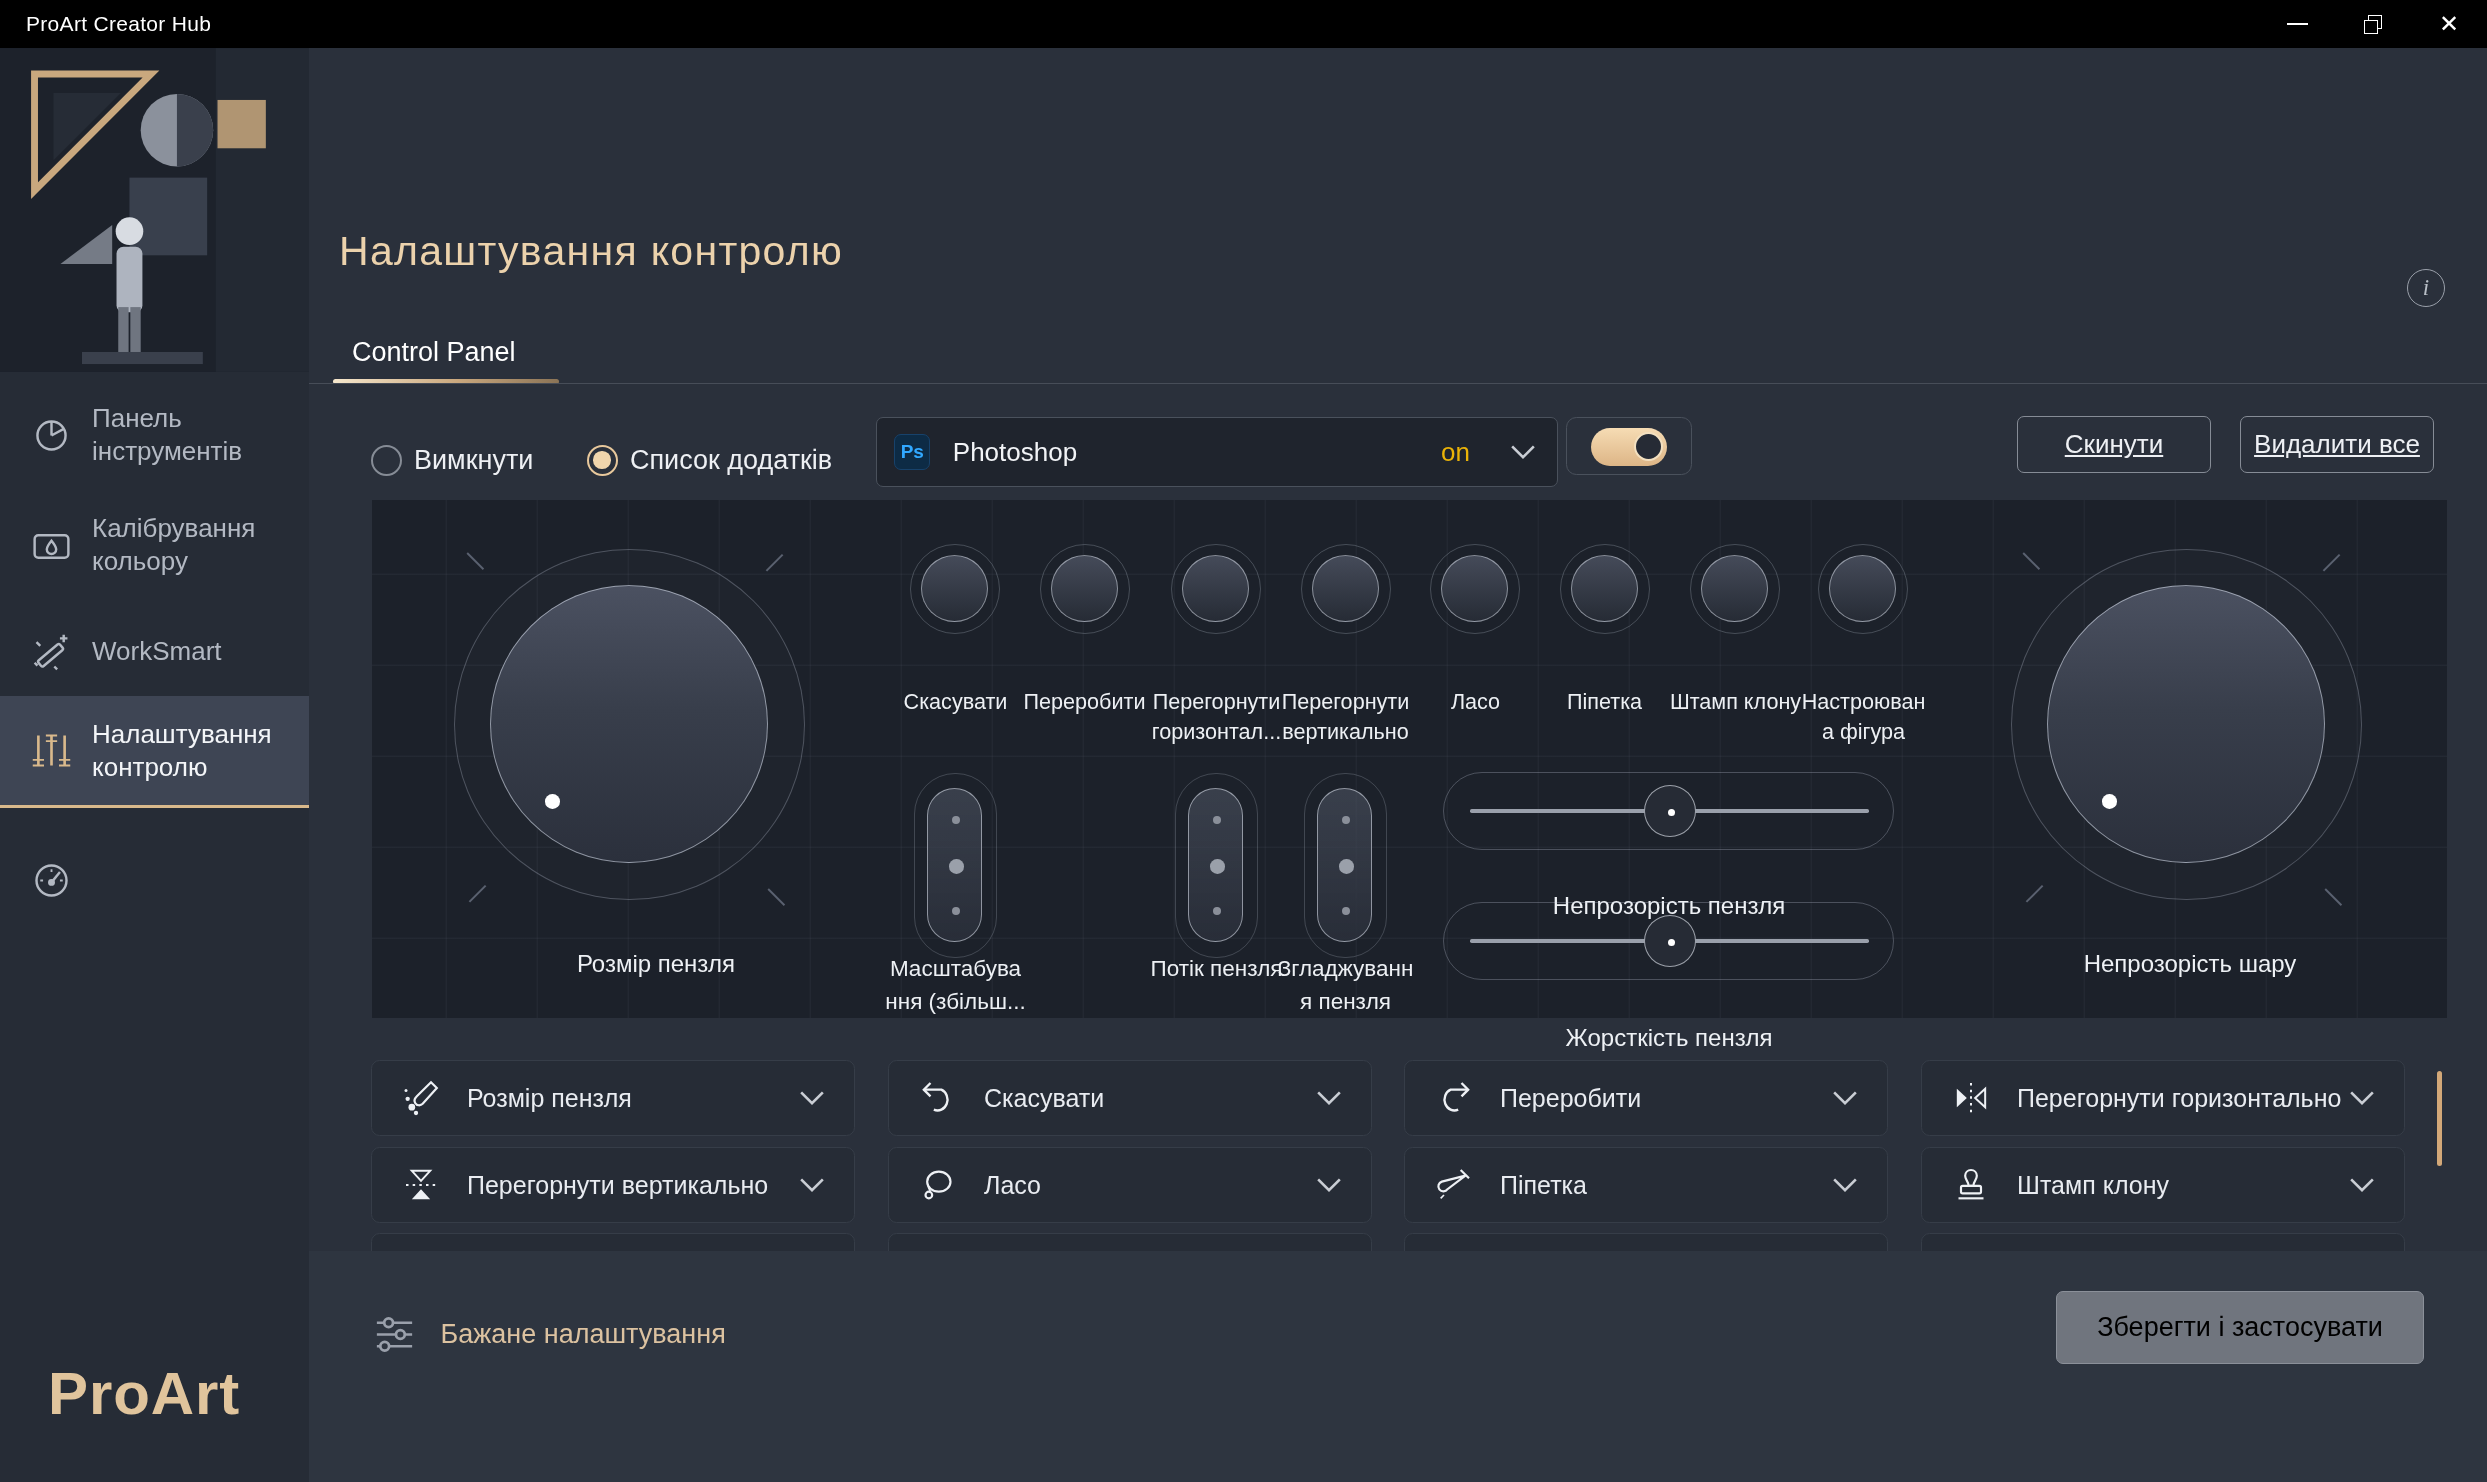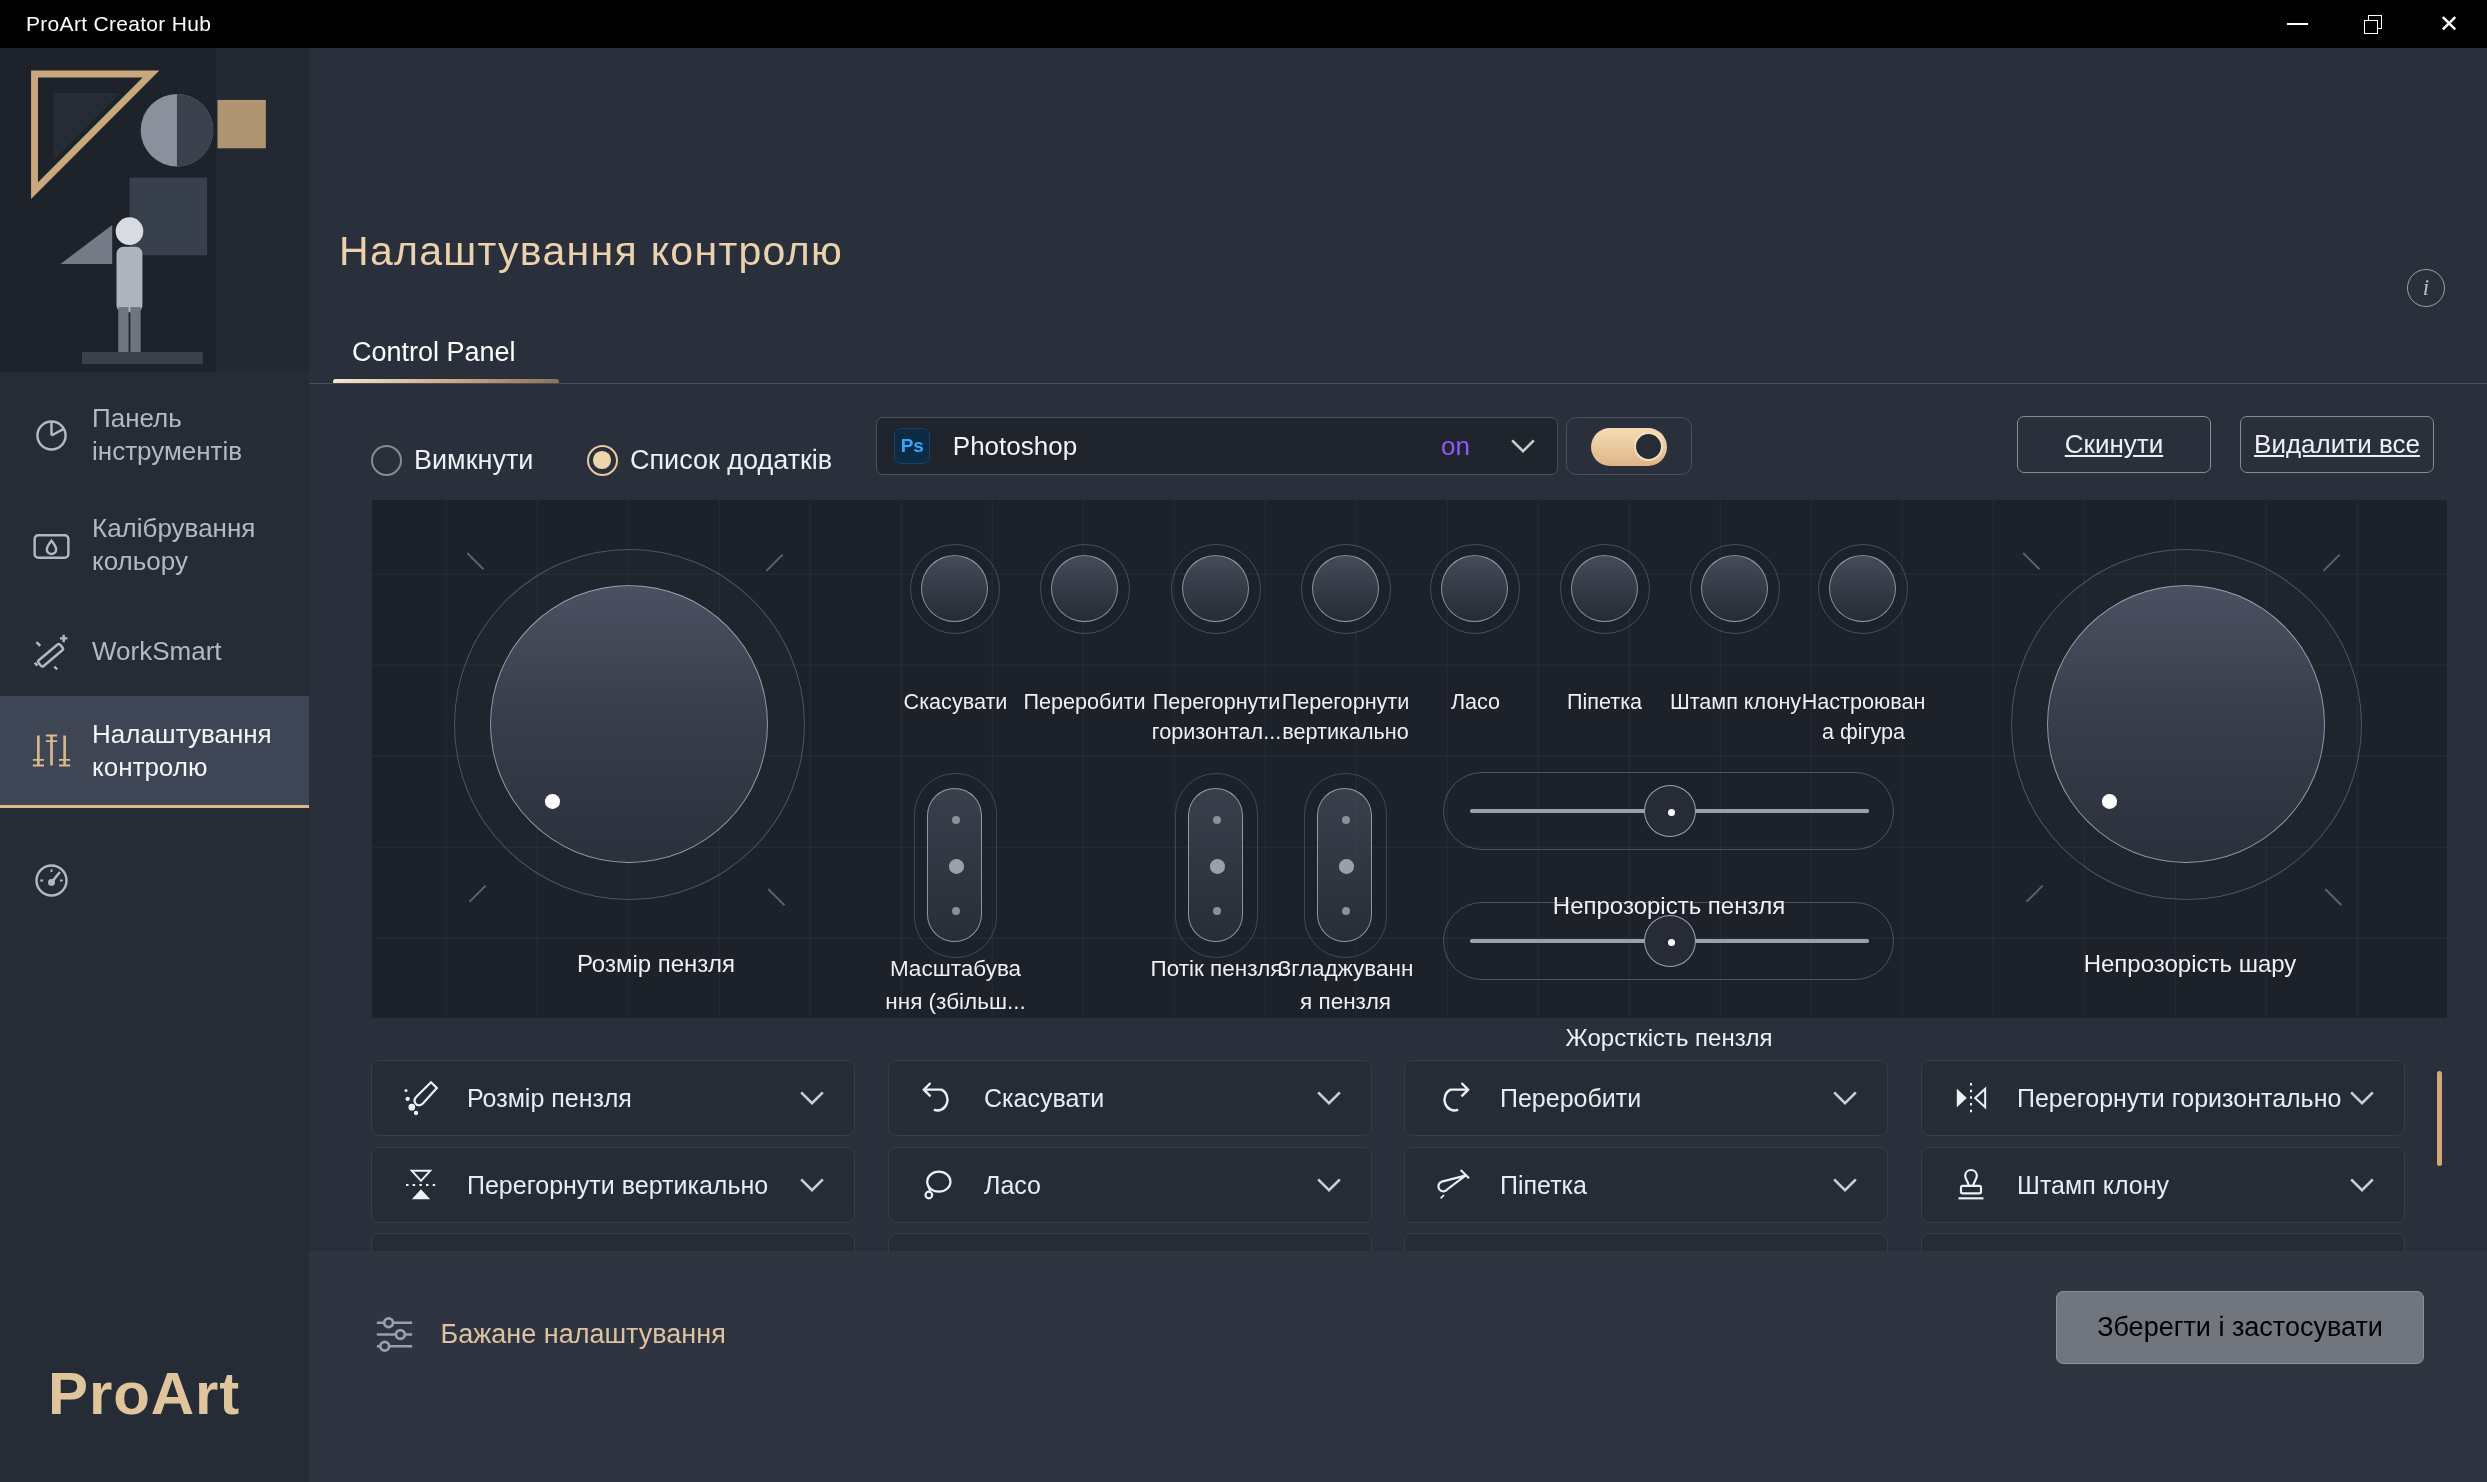--- a/index.html
+++ b/index.html
@@ -40,24 +40,24 @@
   .info-icon { position:absolute; left:2098px; top:115px; width:38px; height:38px; border:1.7px solid #9aa0aa; border-radius:50%; color:#b9bfc7; font-size:23px; display:flex; align-items:center; justify-content:center; font-family:"Liberation Serif", serif; font-style:italic; }
   .cp-tab { position:absolute; left:43px; top:183px; font-size:27px; color:#fff; }
   .cp-underline { position:absolute; left:24px; top:225px; width:226px; height:5.2px; background:linear-gradient(90deg,#f6e7cd,#caa87e 55%, #8a7356); border-radius:2.6px; }
   .divider { position:absolute; left:0; top:229px; width:2178px; height:0.9px; background:#474d58; }
 
   
   .radio { position:absolute; top:291px; width:31px; height:31px; border-radius:50%; border:2.6px solid #868c96; }
   .radio.on { border-color:#e8c89c; }
   .radio.on::after { content:""; position:absolute; left:4.3px; top:4.3px; width:17.3px; height:17.3px; border-radius:50%; background:#f0d5ac; }
   .radio-label { position:absolute; top:291px; font-size:27px; color:#eef0f4; line-height:31px; }
-  .appbox { position:absolute; left:567px; top:263px; width:682px; height:58px; background:#1f242d; border:1.7px solid #4a515c; border-radius:7px; display:flex; align-items:center; padding:0 21px 0 17.3px; }
+  .appbox { position:absolute; left:567px; top:263px; width:682px; height:70px; background:#1f242d; border:1.7px solid #4a515c; border-radius:7px; display:flex; align-items:center; padding:0 21px 0 17.3px; }
   .ps-badge { width:36px; height:36px; border-radius:7px; background:#0d2b45; border:1.7px solid #17426b; color:#31a8ff; font-size:19px; font-weight:700; display:flex; align-items:center; justify-content:center; }
   .app-name { margin-left:22.5px; font-size:26px; color:#f2f4f7; }
-  .app-state { margin-left:auto; font-size:26px; color:#8b5cf6; }
+  .app-state { margin-left:auto; font-size:26px; color:#eab308; }
   .chev { width:26px; height:15.6px; color:#c9cdd4; }
   .appbox .chev { margin-left:40px; }
   .togglebox { position:absolute; left:1257px; top:263px; width:126px; height:58px; border:1.7px solid #4a515c; border-radius:10.4px; }
   .toggle { position:absolute; left:24px; top:9.5px; width:76px; height:38px; border-radius:19px; background:linear-gradient(180deg,#f6dcb4,#ddb586); }
   .toggle-knob { position:absolute; right:4.3px; top:4.3px; width:29px; height:29px; border-radius:50%; background:#262b35; border:2.6px solid #f3e0c0; }
   .btn-outline { position:absolute; top:262px; height:57px; border:1.7px solid #868c96; border-radius:7px; background:transparent; color:#eef0f4; font-size:26px; display:flex; align-items:center; justify-content:center; font-family:inherit;text-decoration:underline; }
 
   
   .pad { position:absolute; left:63px; top:346px; width:2075px; height:518px; background-color:#1c212a;
     background-image:linear-gradient(rgba(130,140,160,.10) 0.9px, transparent 0.9px), linear-gradient(90deg, rgba(130,140,160,.10) 0.9px, transparent 0.9px);

